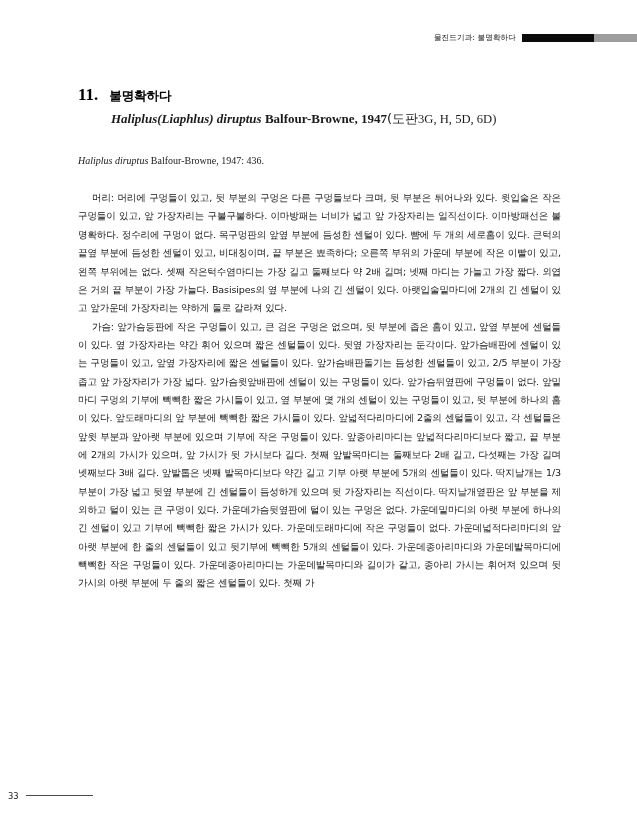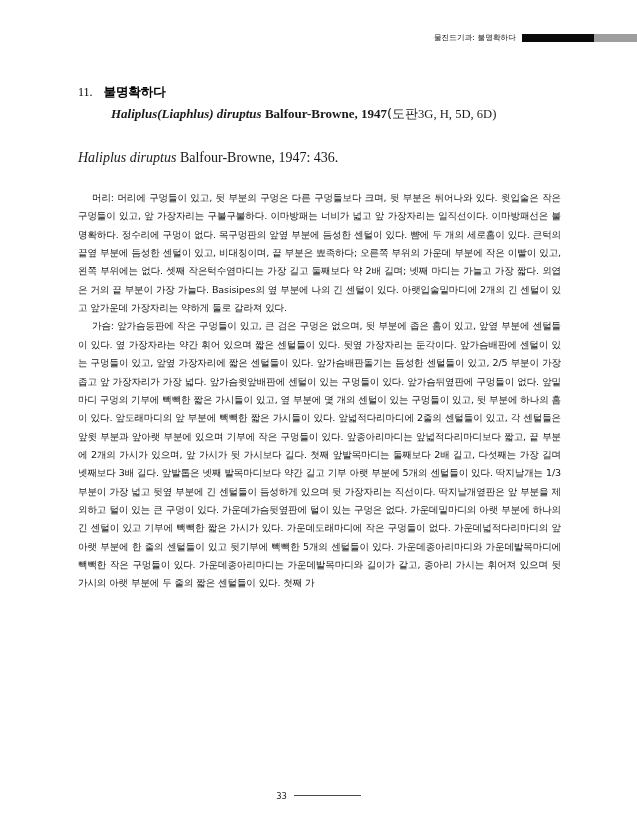--- a/index.html
+++ b/index.html
@@ -60,22 +60,22 @@
     align-items: baseline;
     font-family: "DejaVu Sans", "Liberation Sans", sans-serif;
     font-weight: bold;
     font-size: 12.4px;
     color: #000;
     margin: 0 0 6px 0;
     line-height: 1.25;
   }
   .entry-number {
     font-family: "Liberation Serif", serif;
-    font-weight: normal;
-    font-size: 12px;
+    font-weight: bold;
+    font-size: 17px;
     margin-right: 11px;
     white-space: nowrap;
   }
   .entry-korean-name {
     font-family: "DejaVu Sans", "Liberation Sans", sans-serif;
     font-weight: bold;
     font-size: 12.6px;
     letter-spacing: -0.2px;
   }
 
@@ -108,21 +108,21 @@
     font-size: 13px;
     font-weight: normal;
   }
   .sci-plates-latin {
     font-family: "Liberation Serif", serif;
     font-size: 12.6px;
   }
 
   .synonymy {
     margin: 26px 0 0 0;
-    font-size: 14px;
+    font-size: 10px;
     line-height: 1.3;
     font-family: Liberation Serif, serif;
   }
   .synonymy .syn-name {
     font-style: italic;
   }
 
   
   .description {
     margin-top: 22px;
@@ -146,22 +146,23 @@
   }
 
   
   .page-footer {
     position: absolute;
     bottom: 30px;
     left: 0;
     right: 0;
     display: flex;
     align-items: center;
-    justify-content: center;
+    justify-content: flex-start;
     padding-right: 0px;
+    padding-left: 8px;
   }
   .folio {
     font-family: "DejaVu Sans", "Liberation Sans", sans-serif;
     font-size: 8.4px;
     color: #1a1a1a;
     margin-right: 7px;
     line-height: 1;
   }
   .footer-rule {
     width: 67px;

